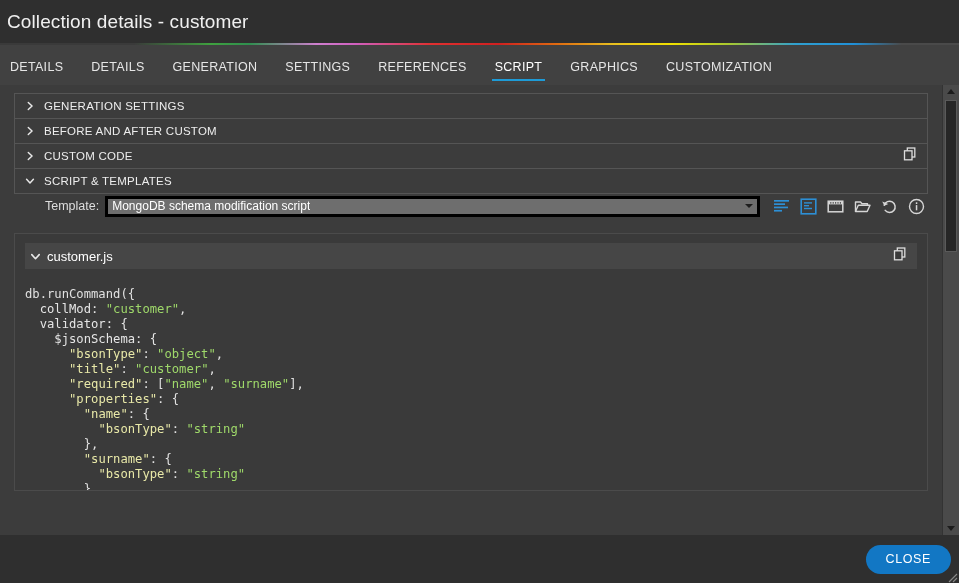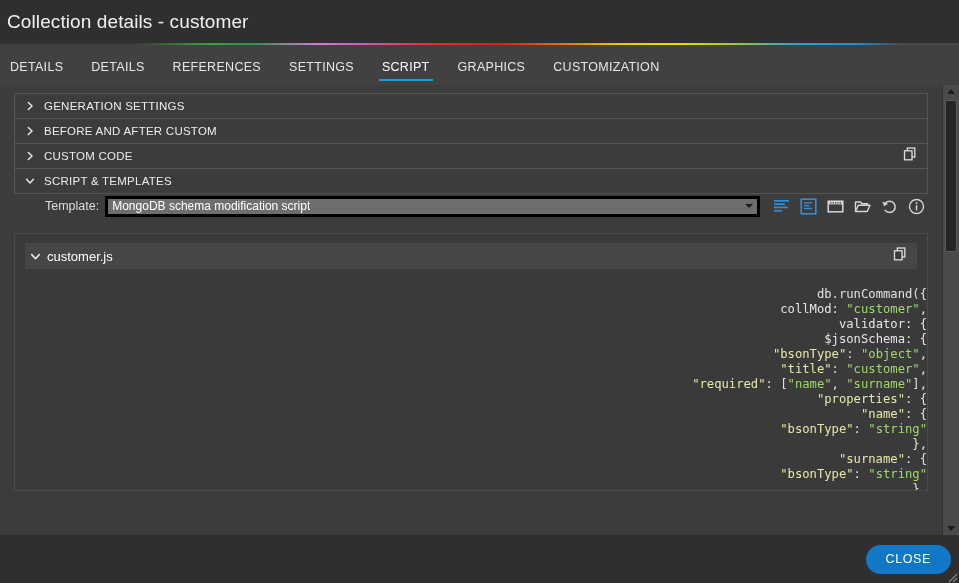--- a/index.html
+++ b/index.html
@@ -173,21 +173,20 @@
   .ticon { width: 17px; height: 17px; display: block; cursor: default; }
 
   
   .editor-panel {
     margin: 16px 14px 0 14px;
     border: 1px solid #4b4b4b;
     background: #3a3a3a;
     height: 258px;
     display: flex; flex-direction: column;
     overflow: hidden;
-    text-align: right;
   }
   .editor-head {
     height: 26px;
     background: #464646;
     margin: 9px 10px 0 10px;
     display: flex; align-items: center;
     position: relative;
     flex: 0 0 auto;
   }
   .editor-head .chev {
@@ -285,22 +284,23 @@
 <div id="app">
 
   <div class="titlebar">
     <div class="title">Collection details - customer</div>
   </div>
   <div class="rainbow"></div>
 
   <div class="tabbar" id="tabbar">
       <div class="tab"><span>DETAILS</span></div>
       <div class="tab"><span>DETAILS</span></div>
+      <div class="tab"><span>GENERATION</span></div>
+      <div class="tab"><span>SETTINGS</span></div>
       <div class="tab"><span>REFERENCES</span></div>
-      <div class="tab"><span>SETTINGS</span></div>
       <div class="tab active"><span>SCRIPT</span></div>
       <div class="tab"><span>GRAPHICS</span></div>
       <div class="tab"><span>CUSTOMIZATION</span></div>
     </div>
 
   <div class="bodywrap">
     <div class="content">
 
       <div class="sections" id="sections">
           <div class="section-head">

